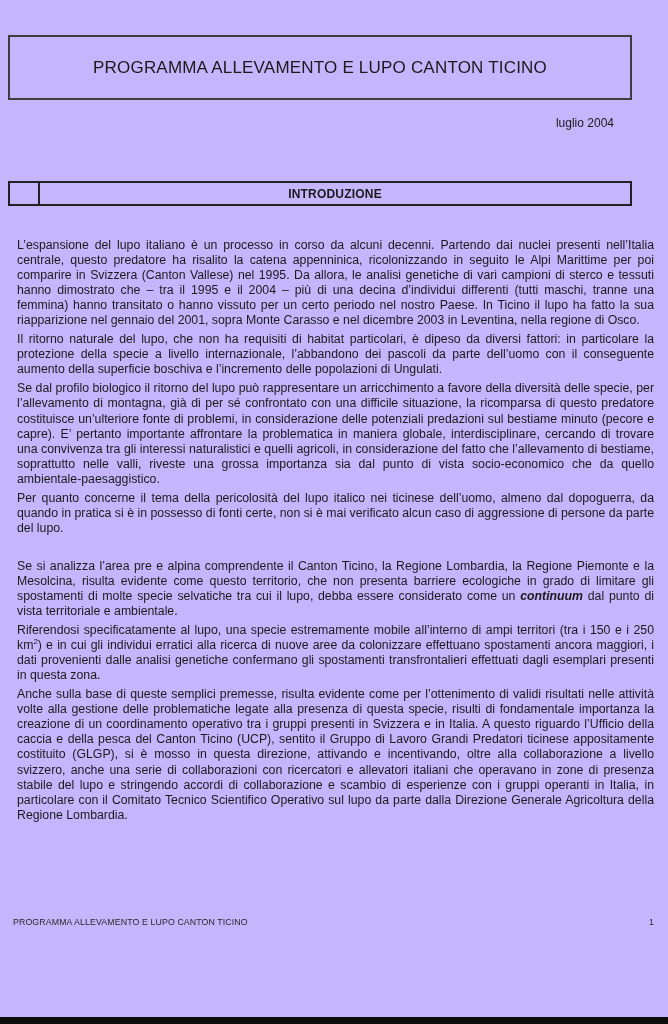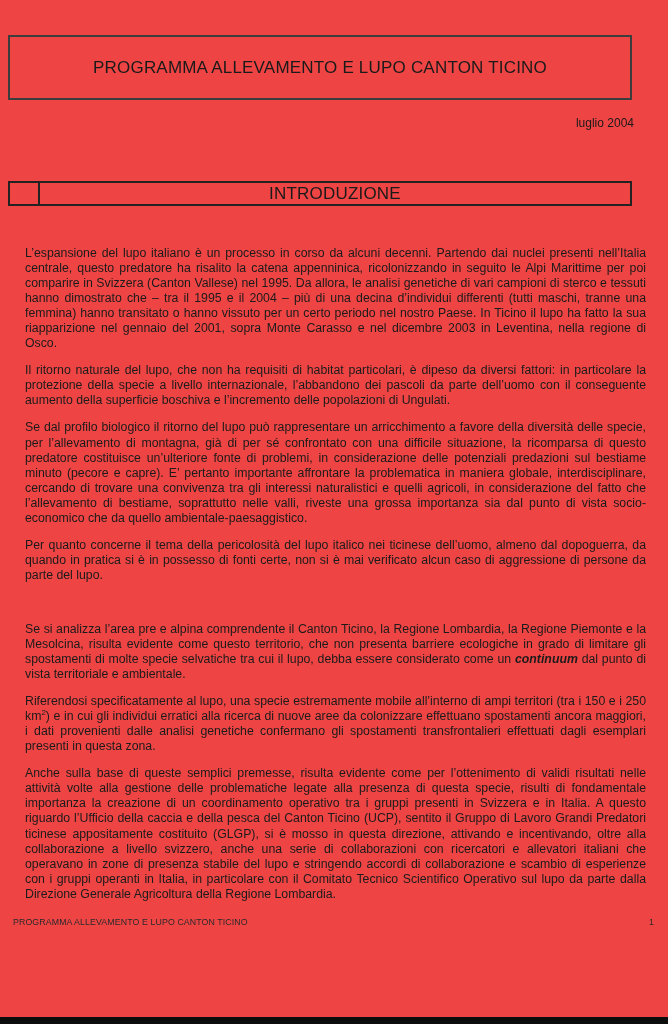--- a/index.html
+++ b/index.html
@@ -4,21 +4,21 @@
 <style>
   html, body {
     margin: 0;
     padding: 0;
     background: #ffffff;
   }
   .page {
     position: relative;
     width: 668px;
     height: 1024px;
-    background: #ef4444;
+    background: #c4b5fd;
     font-family: "Liberation Sans", sans-serif;
     color: #1a1a1a;
     overflow: hidden;
   }
   .title-box {
     position: absolute;
     left: 8px;
     top: 35px;
     width: 620px;
     height: 61px;
@@ -34,58 +34,57 @@
     white-space: nowrap;
   }
   .doc-date {
     position: absolute;
     top: 116px;
     left: 0;
     width: 614px;
     text-align: right;
     font-size: 12px;
     color: #1a1a1a;
-    margin-left: 20px;
   }
   .section-bar {
     position: absolute;
     left: 8px;
     top: 181px;
     width: 620px;
     height: 21px;
     border: 2px solid #222222;
     display: flex;
     align-items: stretch;
   }
   .section-bar .section-cell-left {
     width: 28px;
     border-right: 2px solid #222222;
   }
   .section-bar .section-cell-main {
     flex: 1;
     display: flex;
     align-items: center;
     justify-content: center;
-    font-size: 17px;
-    font-weight: normal;
+    font-size: 12px;
+    font-weight: bold;
     letter-spacing: 0.2px;
     border-radius: 9px;
   }
   .body-text {
     position: absolute;
     left: 13px;
     top: 234px;
     width: 645px;
     font-size: 12.3px;
     line-height: 15.05px;
     text-align: justify;
     color: #1b1b1b;
   }
   .body-text p {
-    margin: 12px;
+    margin: 4px;
     padding: 0;
   }
   .para-gap {
     height: 15px;
   }
   .body-text em {
     font-style: italic;
     font-weight: bold;
   }
   .body-text sup {

